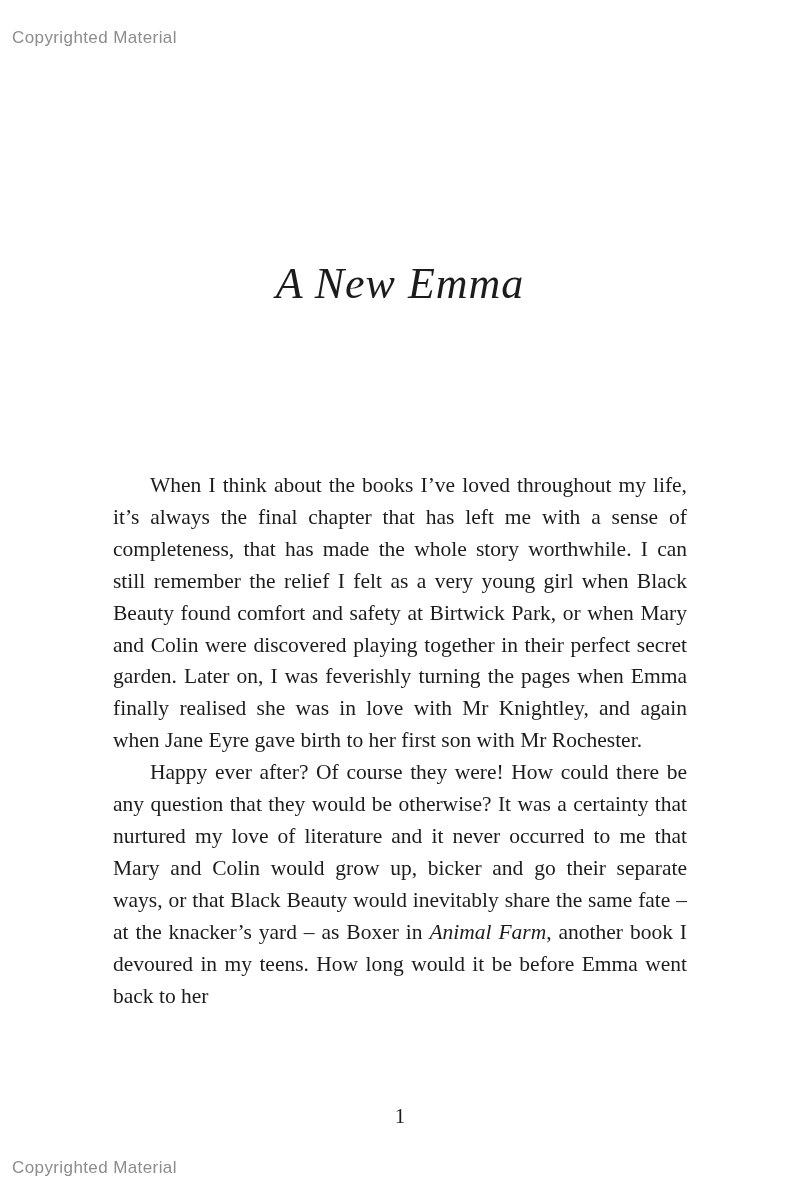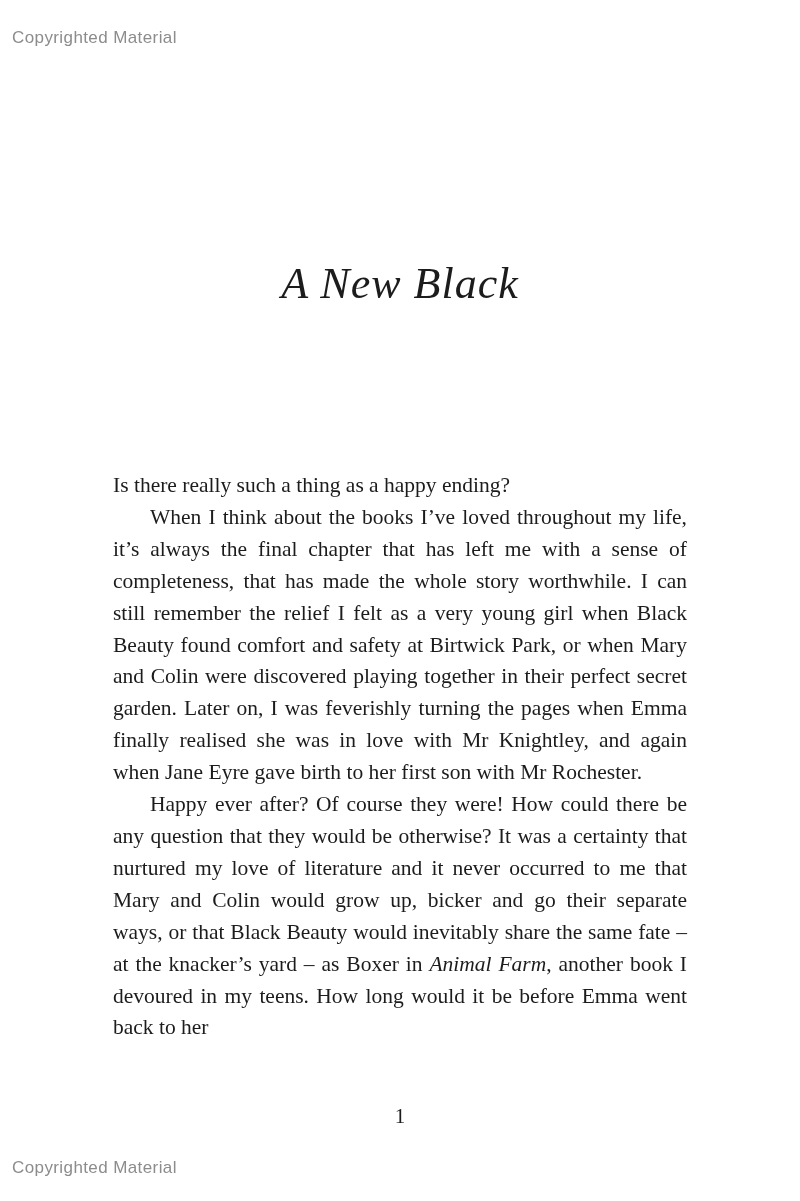--- a/index.html
+++ b/index.html
@@ -69,24 +69,23 @@
     font-size: 21px;
     color: var(--text-color, #1c1c1c);
   }
 </style>
 </head>
 <body>
 
 <div class="page">
   <div class="copyright top">Copyrighted Material</div>
 
-  <h1 class="chapter-title">A New Black</h1>
+  <h1 class="chapter-title">A New Emma</h1>
 
   <div class="body-text">
-      <p><span>Is there really such a thing as a happy ending?</span></p>
       <p class="indent"><span>When I think about the books I’ve loved throughout my life, it’s always the final chapter that has left me with a sense of completeness, that has made the whole story worthwhile. I can still remember the relief I felt as a very young girl when Black Beauty found comfort and safety at Birtwick Park, or when Mary and Colin were discovered playing together in their perfect secret garden. Later on, I was feverishly turning the pages when Emma finally realised she was in love with Mr Knightley, and again when Jane Eyre gave birth to her first son with Mr Rochester.</span></p>
       <p class="indent"><span>Happy ever after? Of course they were! How could there be any question that they would be otherwise? It was a certainty that nurtured my love of literature and it never occurred to me that Mary and Colin would grow up, bicker and go their separate ways, or that Black Beauty would inevitably share the same fate – at the knacker’s yard – as Boxer in </span><em>Animal Farm</em><span>, another book I devoured in my teens. How long would it be before Emma went back to her</span></p>
     </div>
 
   <div class="page-number">1</div>
 
   <div class="copyright bottom">Copyrighted Material</div>
 </div>
 
 </body></html>

